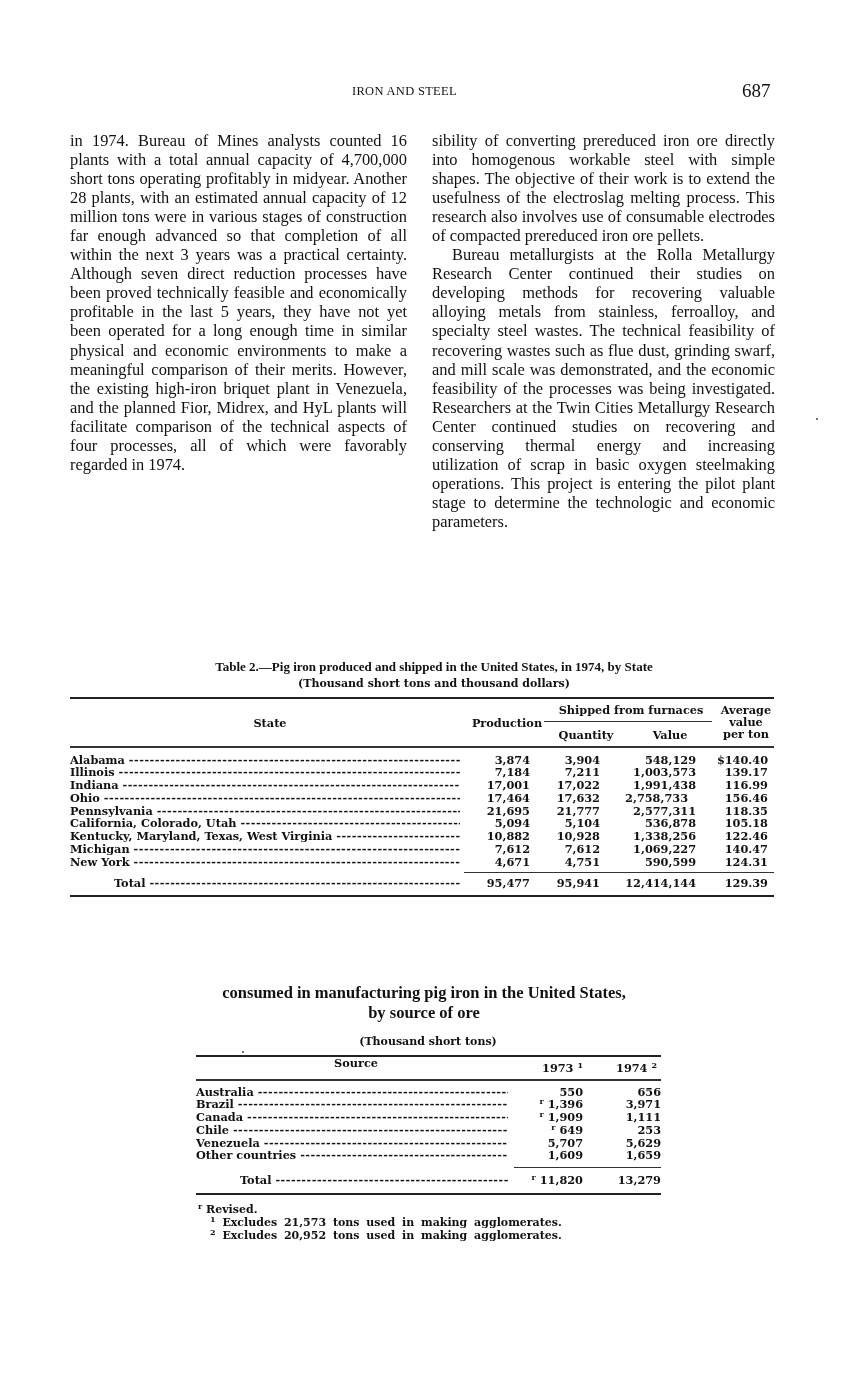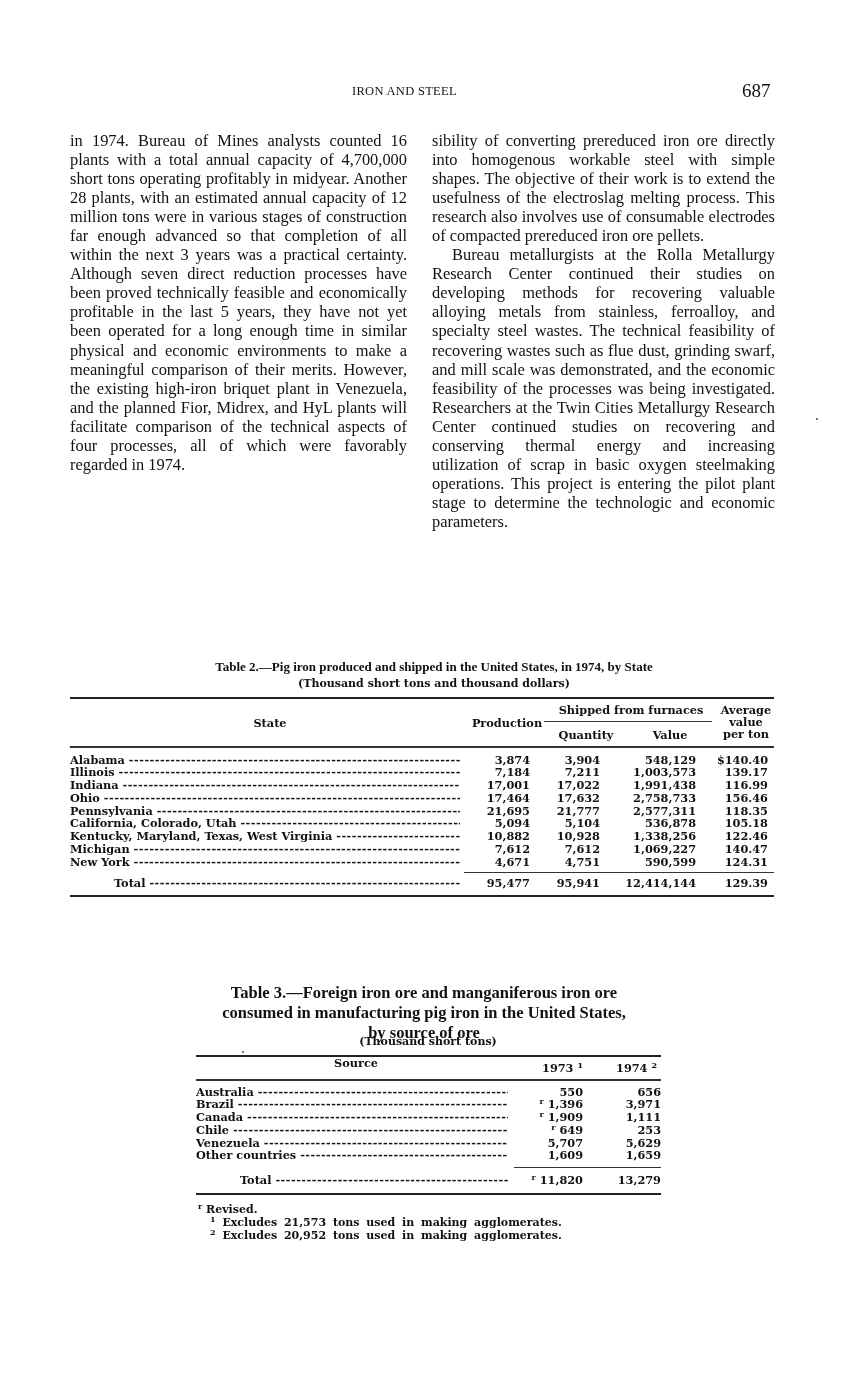--- a/index.html
+++ b/index.html
@@ -94,21 +94,21 @@
         <span class="lbl" style="width:390px;"><span>Indiana</span> <span class="dots">--------------------------------------------------------------------------</span></span>
         <span class="cell" style="right:244px;">17,001</span>
         <span class="cell" style="right:174px;">17,022</span>
         <span class="cell" style="right:78px;">1,991,438</span>
         <span class="cell" style="right:6px;">116.99</span>
       </div>
       <div class="row">
         <span class="lbl" style="width:390px;"><span>Ohio</span> <span class="dots">--------------------------------------------------------------------------</span></span>
         <span class="cell" style="right:244px;">17,464</span>
         <span class="cell" style="right:174px;">17,632</span>
-        <span class="cell" style="right:78px;">2,758,733</span>
+        <span class="cell" style="right:86px;">2,758,733</span>
         <span class="cell" style="right:6px;">156.46</span>
       </div>
       <div class="row">
         <span class="lbl" style="width:390px;"><span>Pennsylvania</span> <span class="dots">--------------------------------------------------------------------------</span></span>
         <span class="cell" style="right:244px;">21,695</span>
         <span class="cell" style="right:174px;">21,777</span>
         <span class="cell" style="right:78px;">2,577,311</span>
         <span class="cell" style="right:6px;">118.35</span>
       </div>
       <div class="row">
@@ -145,21 +145,20 @@
     <span class="lbl" style="left:44px;width:346px;"><span>Total</span> <span class="dots">------------------------------------------------------------</span></span>
     <span class="cell" style="right:244px;">95,477</span>
     <span class="cell" style="right:174px;">95,941</span>
     <span class="cell" style="right:78px;">12,414,144</span>
     <span class="cell" style="right:6px;">129.39</span>
   </div>
   <div class="rule-thick" style="margin-top:2px;"></div>
 </div>
 
 <div id="t3-title" class="serif">
-  <div>Table 3.—Foreign iron ore and manganiferous iron ore</div>
   <div>consumed in manufacturing pig iron in the United States,</div>
   <div>by source of ore</div>
 </div>
 <div id="t3-sub" class="tab">(Thousand short tons)</div>
 
 <div id="t3" class="tab">
   <div class="rule-thick"></div>
   <div style="position:relative;height:22px;line-height:22px;">
     <span class="h" style="left:0;width:320px;">Source</span>
     <span style="position:absolute;right:78px;"><span>1973</span> <sup>1</sup></span>

